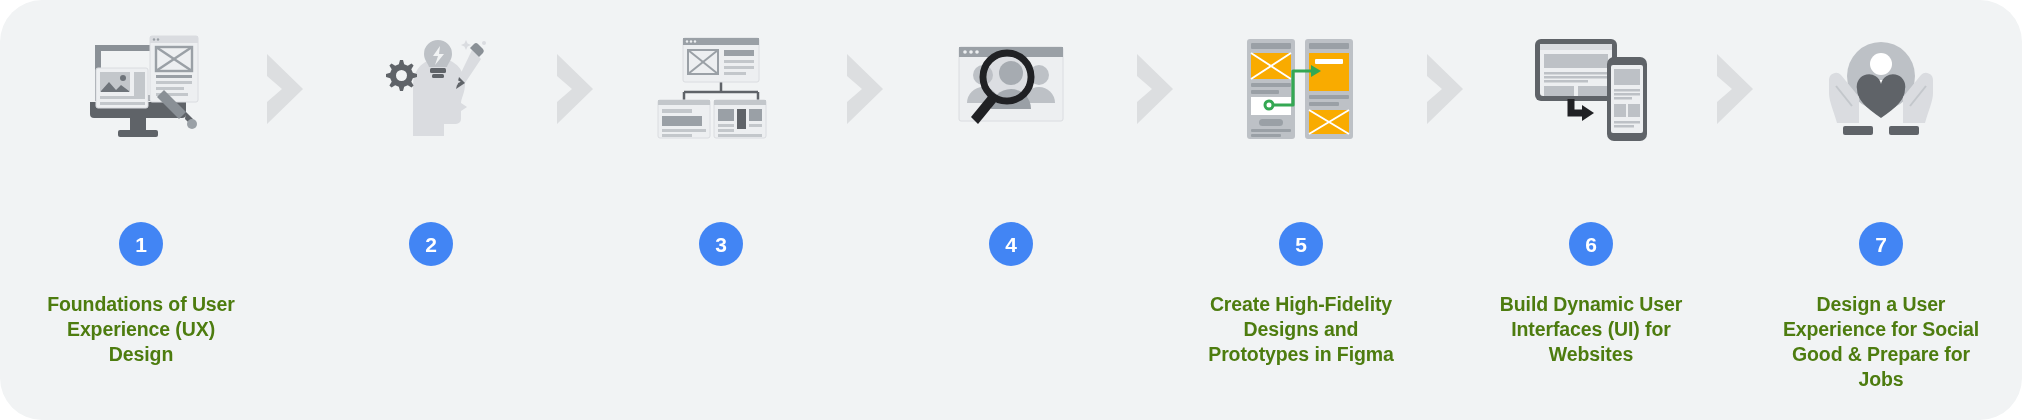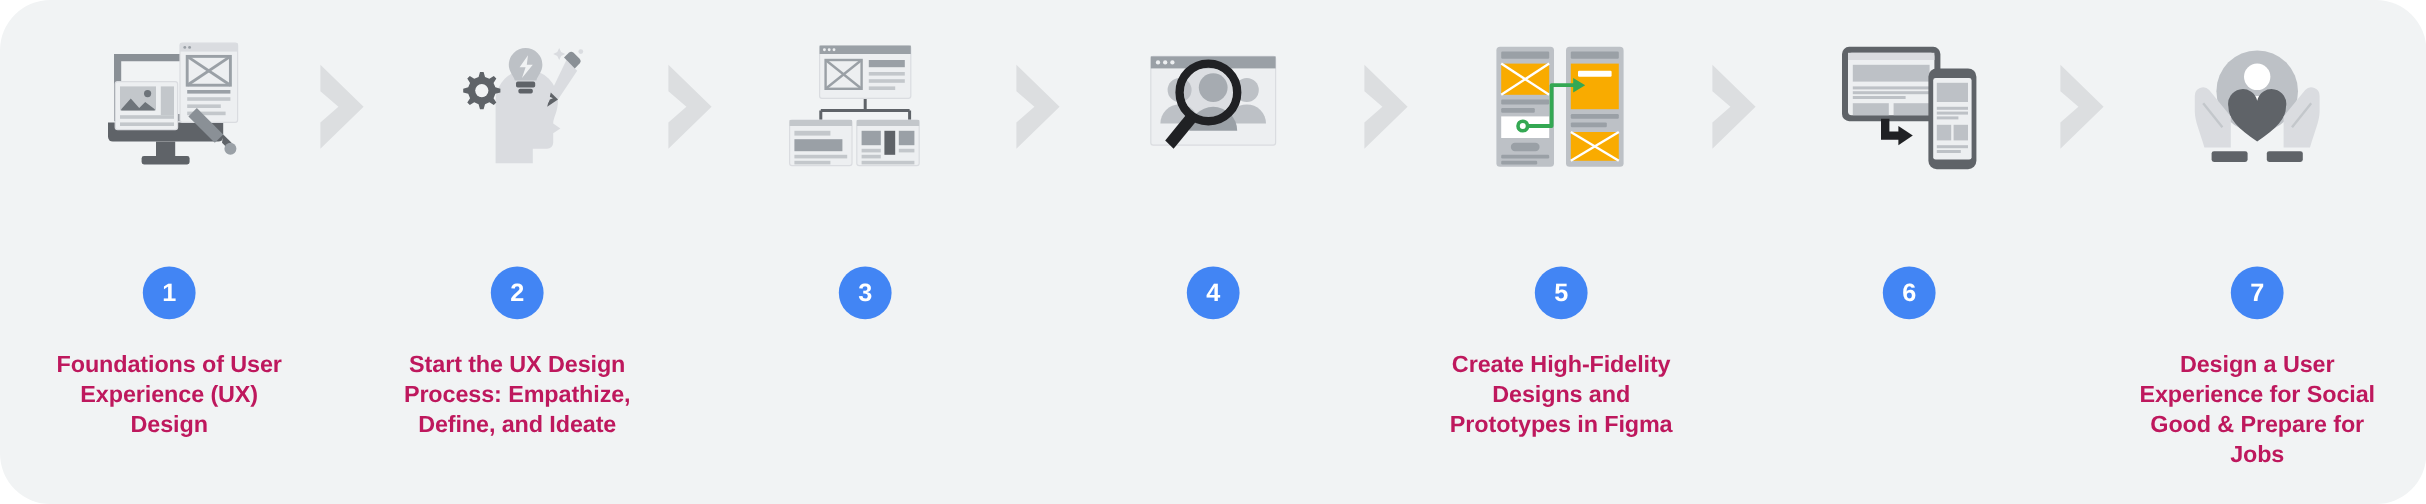--- a/index.html
+++ b/index.html
@@ -40,21 +40,21 @@
     display:flex;align-items:center;justify-content:center;
     font-size:21px;font-weight:bold;
     line-height:1;
     margin-top:58px;
     letter-spacing:0;
   }
   .label{
     margin-top:26px;
     width:210px;
     text-align:center;
-    color:#be185d;
+    color:#4d7c0f;
     font-size:19.5px;
     font-weight:bold;
     line-height:25px;
     letter-spacing:-0.1px;
   }
   .chev{
     flex:0 0 72px;
     width:72px;height:150px;
     margin-top:14px;
     display:flex;align-items:center;justify-content:center;
@@ -129,21 +129,20 @@
         <path d="M106 16 l9 9 l-16 24 l-6 -6 z" fill="#DADCE0"></path>
         <path d="M104 14 l9 9 l4 -4 a3 3 0 0 0 0 -4 l-5 -5 a3 3 0 0 0 -4 0 z" fill="#8A9096"></path>
         <path d="M93 43 l6 6 l-9 6 z" fill="#5F6368"></path>
 
         <path d="M100 6 l1.6 3.4 l3.4 1.6 l-3.4 1.6 l-1.6 3.4 l-1.6 -3.4 l-3.4 -1.6 l3.4 -1.6 z" fill="#DADCE0"></path>
         <path d="M91 44 l1.2 2.6 l2.6 1.2 l-2.6 1.2 l-1.2 2.6 l-1.2 -2.6 l-2.6 -1.2 l2.6 -1.2 z" fill="#DADCE0"></path>
         <circle cx="118" cy="9" r="2" fill="#DADCE0"></circle>
       </svg>
     </div>
     <div class="badge">2</div>
-    <div class="label">Start the UX Design Process: Empathize, Define, and Ideate</div>
   </div>
 
   <div class="chev">
     <svg width="46" height="74" viewBox="0 0 46 74">
       <path d="M4 2 L40 37 L4 72 L4 50 L19 37 L4 24 Z" fill="#DCDEE0"></path>
     </svg>
   </div>
 
   <div class="step">
     <div class="icon-wrap">
@@ -290,20 +289,21 @@
         <rect x="83" y="69" width="12" height="13" fill="#BDC1C6"></rect>
         <rect x="97" y="69" width="12" height="13" fill="#BDC1C6"></rect>
         <rect x="83" y="86" width="26" height="2.5" fill="#BDC1C6"></rect>
         <rect x="83" y="90" width="20" height="2.5" fill="#BDC1C6"></rect>
 
         <path d="M40 64 v14 h14" fill="none" stroke="#202124" stroke-width="7" stroke-linejoin="miter"></path>
         <path d="M51 70 l12 8 l-12 8 z" fill="#202124"></path>
       </svg>
     </div>
     <div class="badge">6</div>
+    <div class="label">Build Dynamic User Interfaces (UI) for Websites</div>
   </div>
 
   <div class="chev">
     <svg width="46" height="74" viewBox="0 0 46 74">
       <path d="M4 2 L40 37 L4 72 L4 50 L19 37 L4 24 Z" fill="#DCDEE0"></path>
     </svg>
   </div>
 
   <div class="step">
     <div class="icon-wrap">

